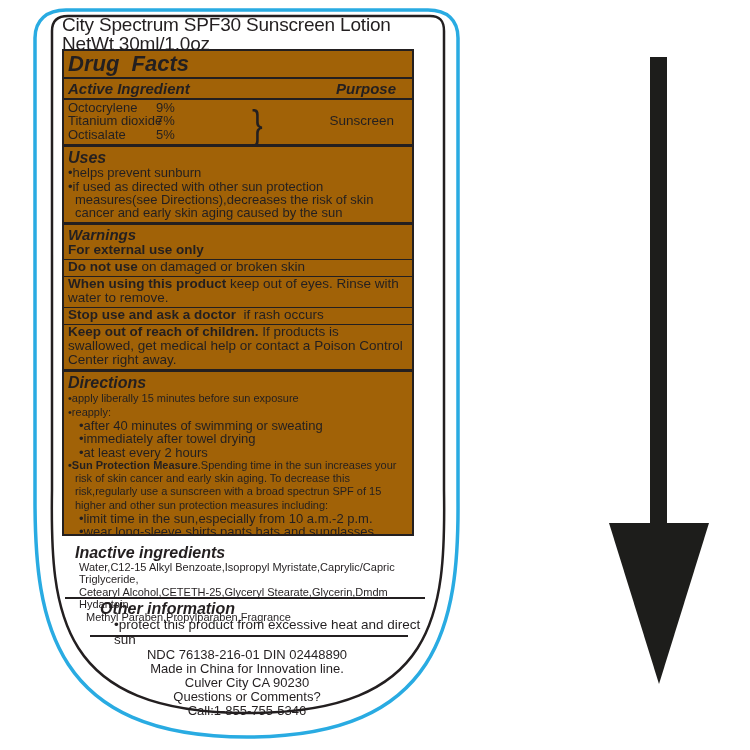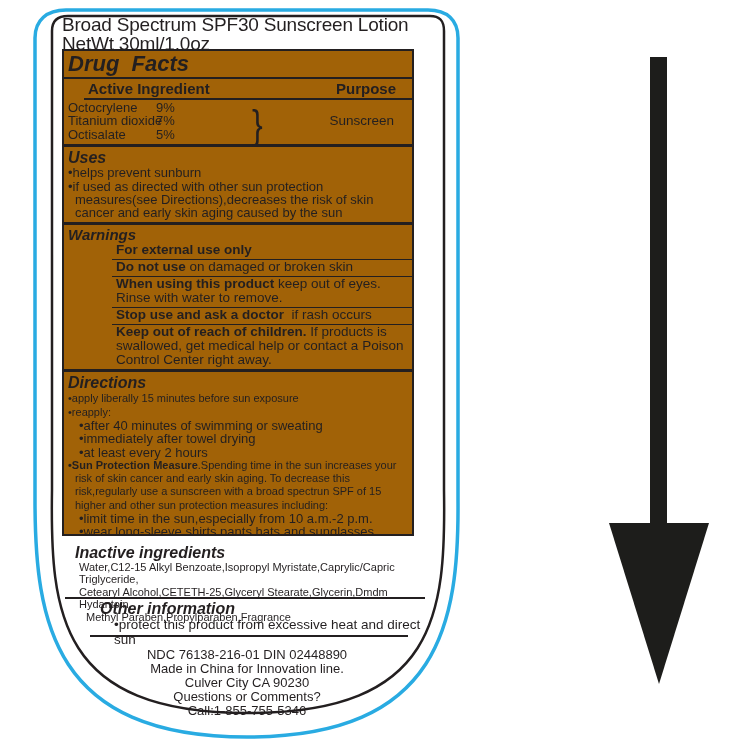--- a/index.html
+++ b/index.html
@@ -15,34 +15,34 @@
   .title{position:absolute;left:62px;top:15px;width:380px;font-size:19px;line-height:19px;letter-spacing:-0.2px;}
 
   
   .dfbox{position:absolute;left:62px;top:49px;width:352px;height:487px;
          border:2.5px solid #231f20;box-sizing:border-box;overflow:hidden;background:#a16207;}
   .dftitle{font-style:italic;font-weight:bold;font-size:22px;line-height:24px;
            padding:1px 4px 1px;border-bottom:2px solid #231f20;white-space:pre;}
   .h{font-style:italic;font-weight:bold;font-size:16px;line-height:17px;}
 
   .sec-active{border-bottom:3px solid #231f20;}
-  .ai-head{display:flex;justify-content:space-between;font-weight:bold;
-           font-size:15px;line-height:17px;padding:1px 16px 1px 4px;border-bottom:2px solid #231f20;margin-left:20px;}
+  .ai-head{display:flex;justify-content:space-between;font-style:italic;font-weight:bold;
+           font-size:15px;line-height:17px;padding:1px 16px 1px 4px;border-bottom:2px solid #231f20;}
   .ai-body{position:relative;padding:1px 4px 3px;font-size:13px;line-height:13.4px;}
   .ai-row .nm{display:inline-block;width:88px;white-space:nowrap;}
   .brace{position:absolute;left:188px;top:1px;font-size:32px;line-height:38px;
          transform:scaleY(1.25);transform-origin:top;font-weight:400;}
   .sunscreen{position:absolute;right:18px;top:14px;font-size:13.5px;}
 
   .sec-uses{border-bottom:3px solid #231f20;padding:2px 4px 3px;}
   .sec-uses .b1{font-size:13px;line-height:13.3px;padding-left:7px;text-indent:-7px;}
 
   .sec-warn{border-bottom:3px solid #231f20;}
   .sec-warn .h{padding:1px 4px 0;font-size:15px;}
-  .wrow{font-size:13.5px;line-height:14px;padding:0 4px 2px;border-bottom:1.5px solid #231f20;white-space:pre-wrap;margin-left:48px;}
+  .wrow{font-size:13.5px;line-height:14px;padding:0 4px 2px;border-bottom:1.5px solid #231f20;white-space:pre-wrap;}
   .wrow.last{border-bottom:none;}
   .wrow b{font-weight:bold;}
 
   .sec-dir{padding:2px 4px 2px;}
   .sec-dir .h{padding-bottom:1px;}
   .sec-dir .b1{font-size:11px;line-height:13.3px;padding-left:7px;text-indent:-7px;}
   .sec-dir .b2{font-size:13px;line-height:13.3px;padding-left:17px;text-indent:-6px;}
 
   
   .inactive{position:absolute;left:62px;top:544px;width:378px;}
@@ -65,21 +65,21 @@
 <body>
 
 <div class="canvas">
 
   <svg class="outline" width="750" height="750" viewBox="0 0 750 750">
     <path class="blue" d="M 66 10 H 428 C 447 10 458 20 458 38 V 500 C 459 622 441 737 247 737 C 53 737 35 622 35 500 V 38 C 35 20 47 10 66 10 Z"></path>
     <path class="black" d="M 68 16 H 430 C 440 16 444 21 444 31 V 490 C 446 614 437 713 248 713 C 59 713 50 614 52 490 V 31 C 52 21 57 16 68 16 Z"></path>
   </svg>
 
   <div class="title">
-    <div>Broad Spectrum SPF30 Sunscreen Lotion</div>
+    <div>City Spectrum SPF30 Sunscreen Lotion</div>
     <div>NetWt 30ml/1.0oz</div>
   </div>
 
   <div class="dfbox">
     <div class="dftitle">Drug  Facts</div>
 
     <div class="sec-active">
       <div class="ai-head">
         <span>Active Ingredient</span>
         <span>Purpose</span>

